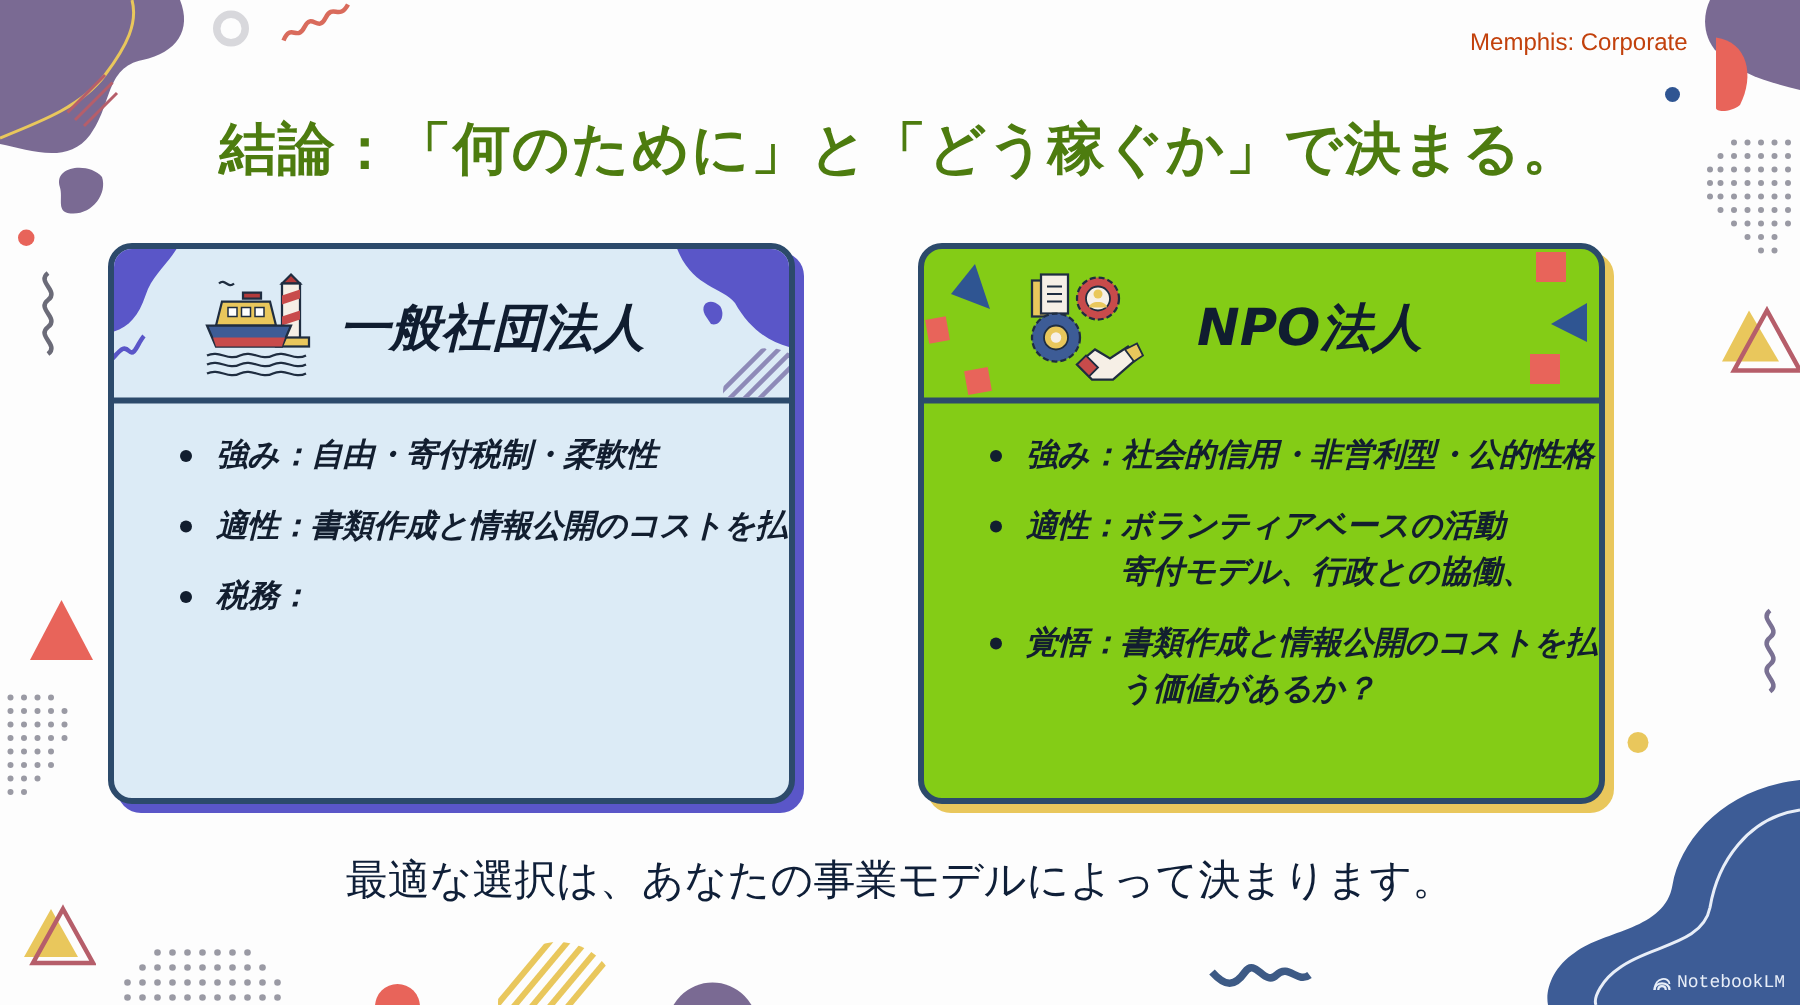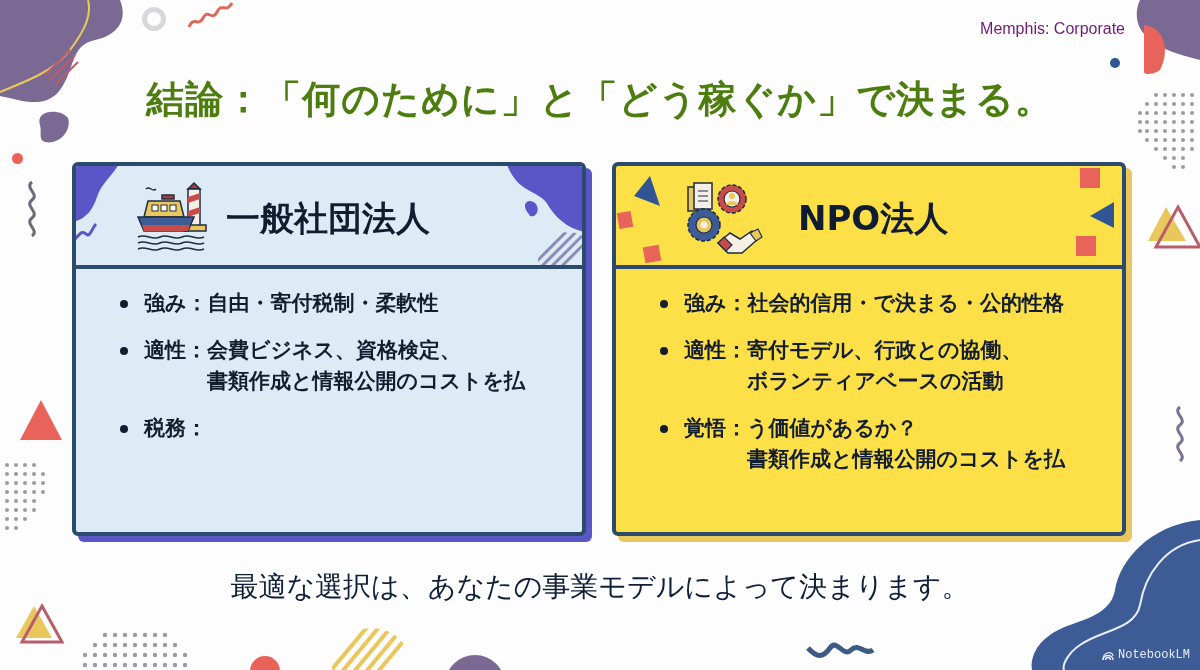--- a/index.html
+++ b/index.html
@@ -3,33 +3,33 @@
 <meta charset="utf-8">
 <style>
   * { box-sizing: border-box; margin: 0; padding: 0; }
   html, body { width: 1200px; height: 670px; overflow: hidden; background: #fdfdfd; }
   body { position: relative; font-family: "DejaVu Sans", "Liberation Sans", sans-serif; color: #13233a; }
 
   .deco { position: absolute; }
 
   .brand-tag {
     position: absolute; top: 20px; right: 75px;
-    font-family: "Liberation Sans", sans-serif; font-size: 16px; color: #701a75;
+    font-family: "Liberation Sans", sans-serif; font-size: 16px; color: #c2410c;
   }
   .title {
     position: absolute; top: 74px; left: 0; width: 1200px; text-align: center;
     font-size: 38px; font-weight: bold; color: #4d7c0f; letter-spacing: 1px;
   }
 
   .card {
-    position: absolute; top: 162px; width: 514px; height: 374px;
-    border: 4px solid #2c4a6b; border-radius: 6px; overflow: hidden;
+    position: absolute; top: 162px; width: 458px; height: 374px;
+    border: 4px solid #2c4a6b; border-radius: 16px; overflow: hidden; font-style: italic;
   }
   .card.left { left: 72px; background: #dcebf6; box-shadow: 6px 6px 0 #5a56c8; }
-  .card.right { left: 612px; background: #fde047; box-shadow: 6px 6px 0 #e9c75c; }
+  .card.right { left: 612px; background: #84cc16; box-shadow: 6px 6px 0 #e9c75c; }
 
   .card-head {
     position: relative; height: 103px; border-bottom: 4px solid #2c4a6b;
     display: flex; align-items: center;
   }
   .card-head .icon { position: absolute; left: 58px; top: 15px; width: 80px; height: 80px; }
   .card.right .card-head .icon { left: 68px; }
   .card-title {
     position: absolute; left: 150px; top: 30px;
     font-size: 34px; font-weight: bold; color: #101d30;
@@ -296,21 +296,20 @@
       <span class="dot"></span>
       <span class="label">強み</span>
         <span class="sep">：</span>
       <span class="text"><span>自由・寄付税制・柔軟性</span></span>
     </div>
     <div class="bullet">
       <span class="dot"></span>
       <span class="label">適性</span>
         <span class="sep">：</span>
       <span class="text">
-          <span style="display:block">会費ビジネス、資格検定、</span>
           <span style="display:block">書類作成と情報公開のコストを払</span>
         </span>
     </div>
     <div class="bullet">
       <span class="dot"></span>
       <span class="label">税務</span>
         <span class="sep">：</span>
     </div>
   </div>
 </section>
@@ -344,38 +343,38 @@
       <path d="M34,62 L40,56 L48,64 L42,70 Z" fill="#c84b4b" stroke="#1f2d40" stroke-width="1.2"></path>
       <path d="M66,52 L74,48 L78,56 L72,60 Z" fill="#e9c75c" stroke="#1f2d40" stroke-width="1.2"></path>
     </svg>
     <div class="card-title">NPO法人</div>
   </div>
   <div class="card-body">
     <div class="bullet">
       <span class="dot"></span>
       <span class="label">強み</span>
         <span class="sep">：</span>
-      <span class="text"><span>社会的信用・で決まる・公的性格</span></span>
+      <span class="text"><span>社会的信用・非営利型・公的性格</span></span>
     </div>
     <div class="bullet">
       <span class="dot"></span>
       <span class="label">適性</span>
         <span class="sep">：</span>
       <span class="text">
+          <span style="display:block">ボランティアベースの活動</span>
           <span style="display:block">寄付モデル、行政との協働、</span>
-          <span style="display:block">ボランティアベースの活動</span>
         </span>
     </div>
     <div class="bullet">
       <span class="dot"></span>
       <span class="label">覚悟</span>
         <span class="sep">：</span>
       <span class="text">
+          <span style="display:block">書類作成と情報公開のコストを払</span>
           <span style="display:block">う価値があるか？</span>
-          <span style="display:block">書類作成と情報公開のコストを払</span>
         </span>
     </div>
   </div>
 </section>
 
 <p class="conclusion">最適な選択は、あなたの事業モデルによって決まります。</p>
 
 <div class="watermark">
   <svg width="12" height="10" viewBox="0 0 12 10">
     <path d="M1,10 C1,4 11,4 11,10" stroke="#e8eef8" stroke-width="1.5" fill="none"></path>

